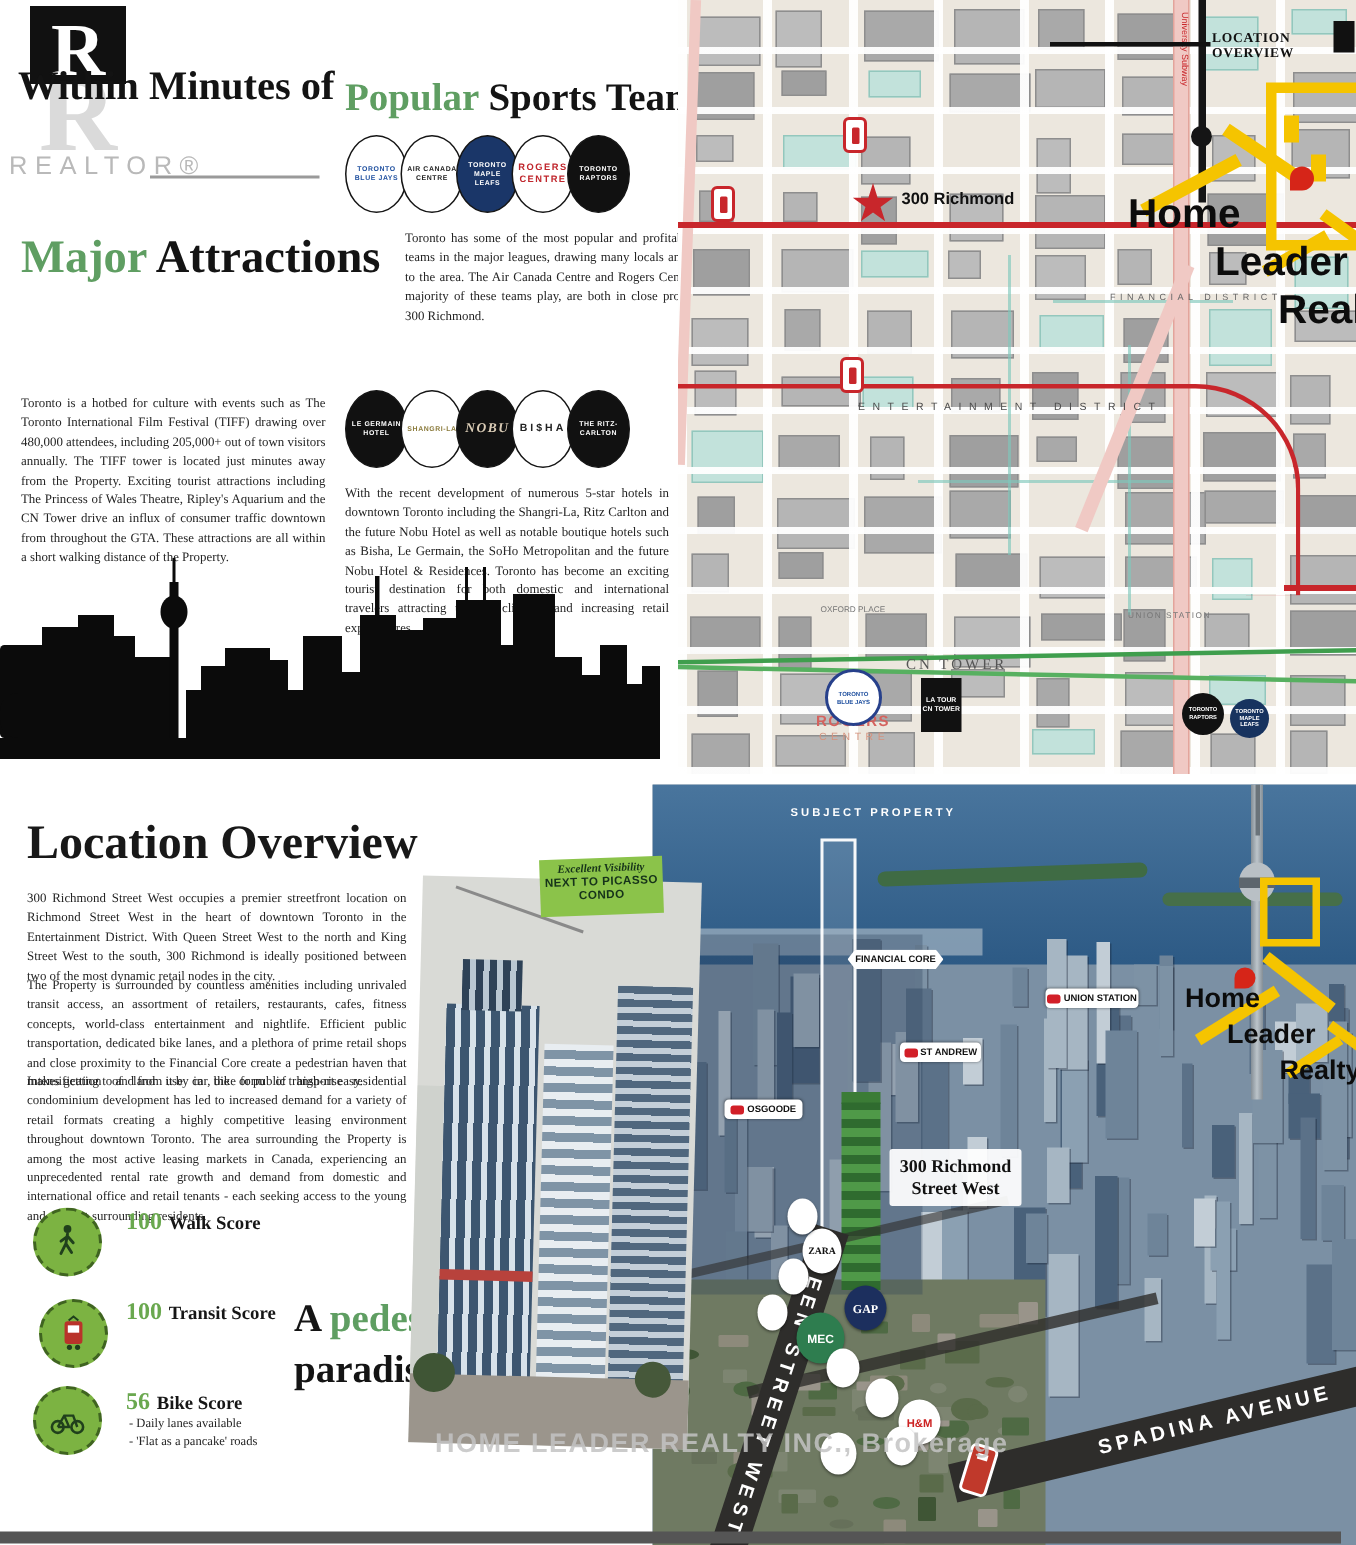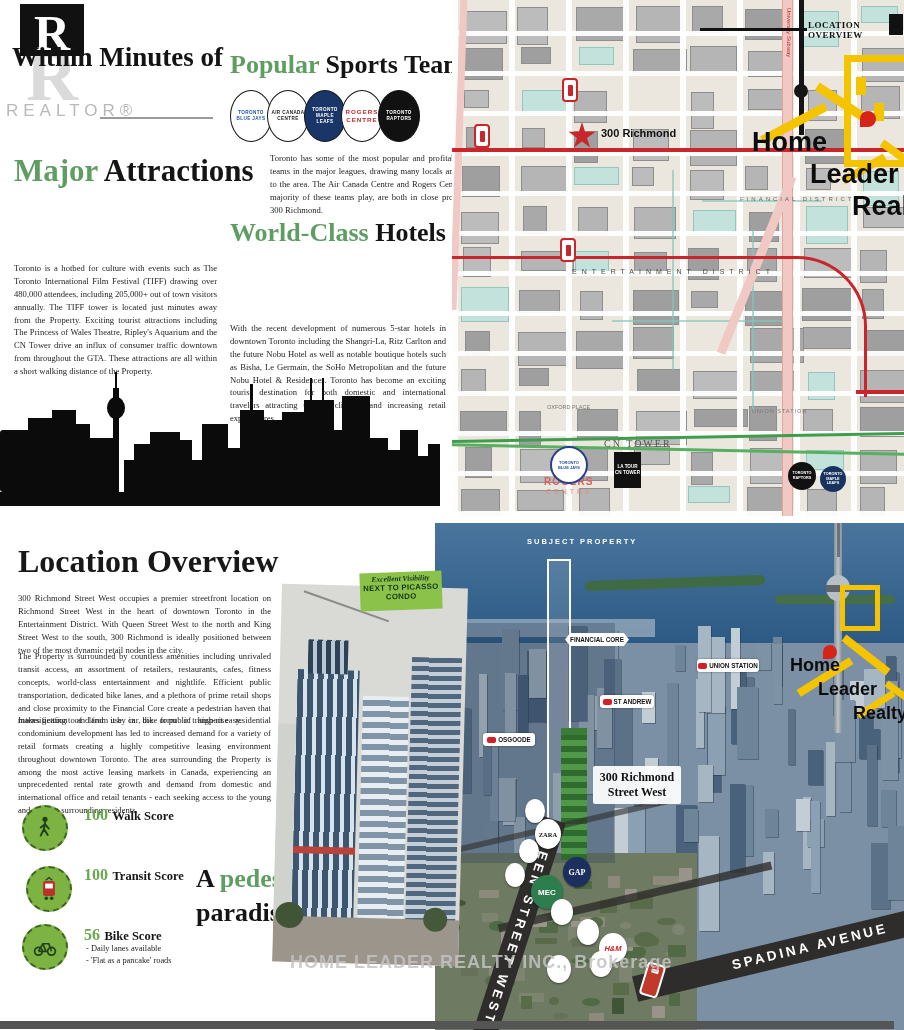--- a/index.html
+++ b/index.html
@@ -149,22 +149,36 @@
       </div>
     <div class="oval light">
         <span class="t rogers">ROGERS CENTRE</span>
       </div>
     <div class="oval dark">
         <span class="t">TORONTO RAPTORS</span>
       </div>
   </div>
   <div class="abs sec-body" style="left:230px;top:152px;width:216px;margin-left:40px;">Toronto has some of the most popular and profitable sports teams in the major leagues, drawing many locals and visitors to the area.  The Air Canada Centre and Rogers Centre where majority of these teams play, are both in close proximity to 300 Richmond.</div>
 
-  <div class="abs sec-title" style="left:230px;top:218px;font-size:26px;">
-    <span class="grn">World-Class</span><span> Hotels</span>
+  <div class="abs logo-row" style="left:230px;top:260px;">
+    <div class="oval dark">
+        <span class="t">LE GERMAIN HOTEL</span>
+      </div>
+    <div class="oval light">
+        <span class="t" style="color:#8a7a3a;">SHANGRI-LA</span>
+      </div>
+    <div class="oval dark">
+        <span class="t nobu">NOBU</span>
+      </div>
+    <div class="oval light">
+        <span class="t bisha">BI$HA</span>
+      </div>
+    <div class="oval dark">
+        <span class="t">THE RITZ-CARLTON</span>
+      </div>
   </div>
   <div class="abs sec-body" style="left:230px;top:322px;width:216px;">With the recent development of numerous 5-star hotels in downtown Toronto including the Shangri-La, Ritz Carlton and the future Nobu Hotel as well as notable boutique hotels such as Bisha, Le Germain, the SoHo Metropolitan and the future Nobu Hotel &amp; Residences. Toronto has become an exciting tourist destination for both domestic and international travelers attracting upscale clientele and increasing retail expenditures.</div>
 
   <svg class="abs skyline" width="446" height="134" viewBox="0 0 446 134">
     <g fill="#0b0b0b">
       <rect x="0" y="120" width="440" height="14"></rect>
       <rect x="0" y="58" width="34" height="62" rx="3"></rect>
         <rect x="0" y="90" width="42" height="30" rx="12"></rect>
       <rect x="28" y="46" width="26" height="74"></rect>
         <rect x="52" y="38" width="24" height="82"></rect>
@@ -588,21 +602,21 @@
       </div>
 
     <div class="abs" style="left:158px;top:243px;width:88px;height:38px;background:rgba(255,255,255,.93);border-radius:2px;z-index:22;display:flex;flex-direction:column;align-items:center;justify-content:center;">
       <div class="serif" style="font-weight:bold;font-size:12px;color:#111;">300 Richmond</div>
       <div class="serif" style="font-weight:bold;font-size:12px;color:#111;">Street West</div>
     </div>
 
     <div class="soval serif" style="left:100px;top:296px;width:26px;height:30px;font-size:6.5px;color:#111;">ZARA</div>
     <div class="soval serif" style="left:128px;top:334px;width:28px;height:30px;background:#1c2f5e;color:#fff;font-size:8px;">GAP</div>
     <div class="soval" style="left:96px;top:352px;width:32px;height:34px;background:#2e7d4f;color:#fff;font-size:8px;">MEC</div>
-    <div class="soval" style="left:164px;top:410px;width:28px;height:30px;color:#cc2222;font-style:italic;font-size:7.5px;">H&amp;M</div>
+    <div class="soval" style="left:164px;top:410px;width:28px;height:30px;color:#cc2222;font-size:7.5px;">H&amp;M</div>
     <div class="soval" style="left:84px;top:316px;width:20px;height:24px;"></div>
     <div class="soval" style="left:116px;top:376px;width:22px;height:26px;"></div>
     <div class="soval" style="left:142px;top:396px;width:22px;height:26px;"></div>
     <div class="soval" style="left:155px;top:428px;width:22px;height:26px;"></div>
     <div class="soval" style="left:70px;top:340px;width:20px;height:24px;"></div>
     <div class="soval" style="left:112px;top:432px;width:24px;height:28px;"></div>
     <div class="soval" style="left:90px;top:276px;width:20px;height:24px;"></div>
 
     <div class="abs" style="left:208px;top:440px;width:15px;height:30px;background:#c0392b;border:2px solid #fff;border-radius:4px;transform:rotate(17deg);z-index:21;">
       <div style="width:7px;height:4px;background:#fff;margin:4px auto 0;"></div>

